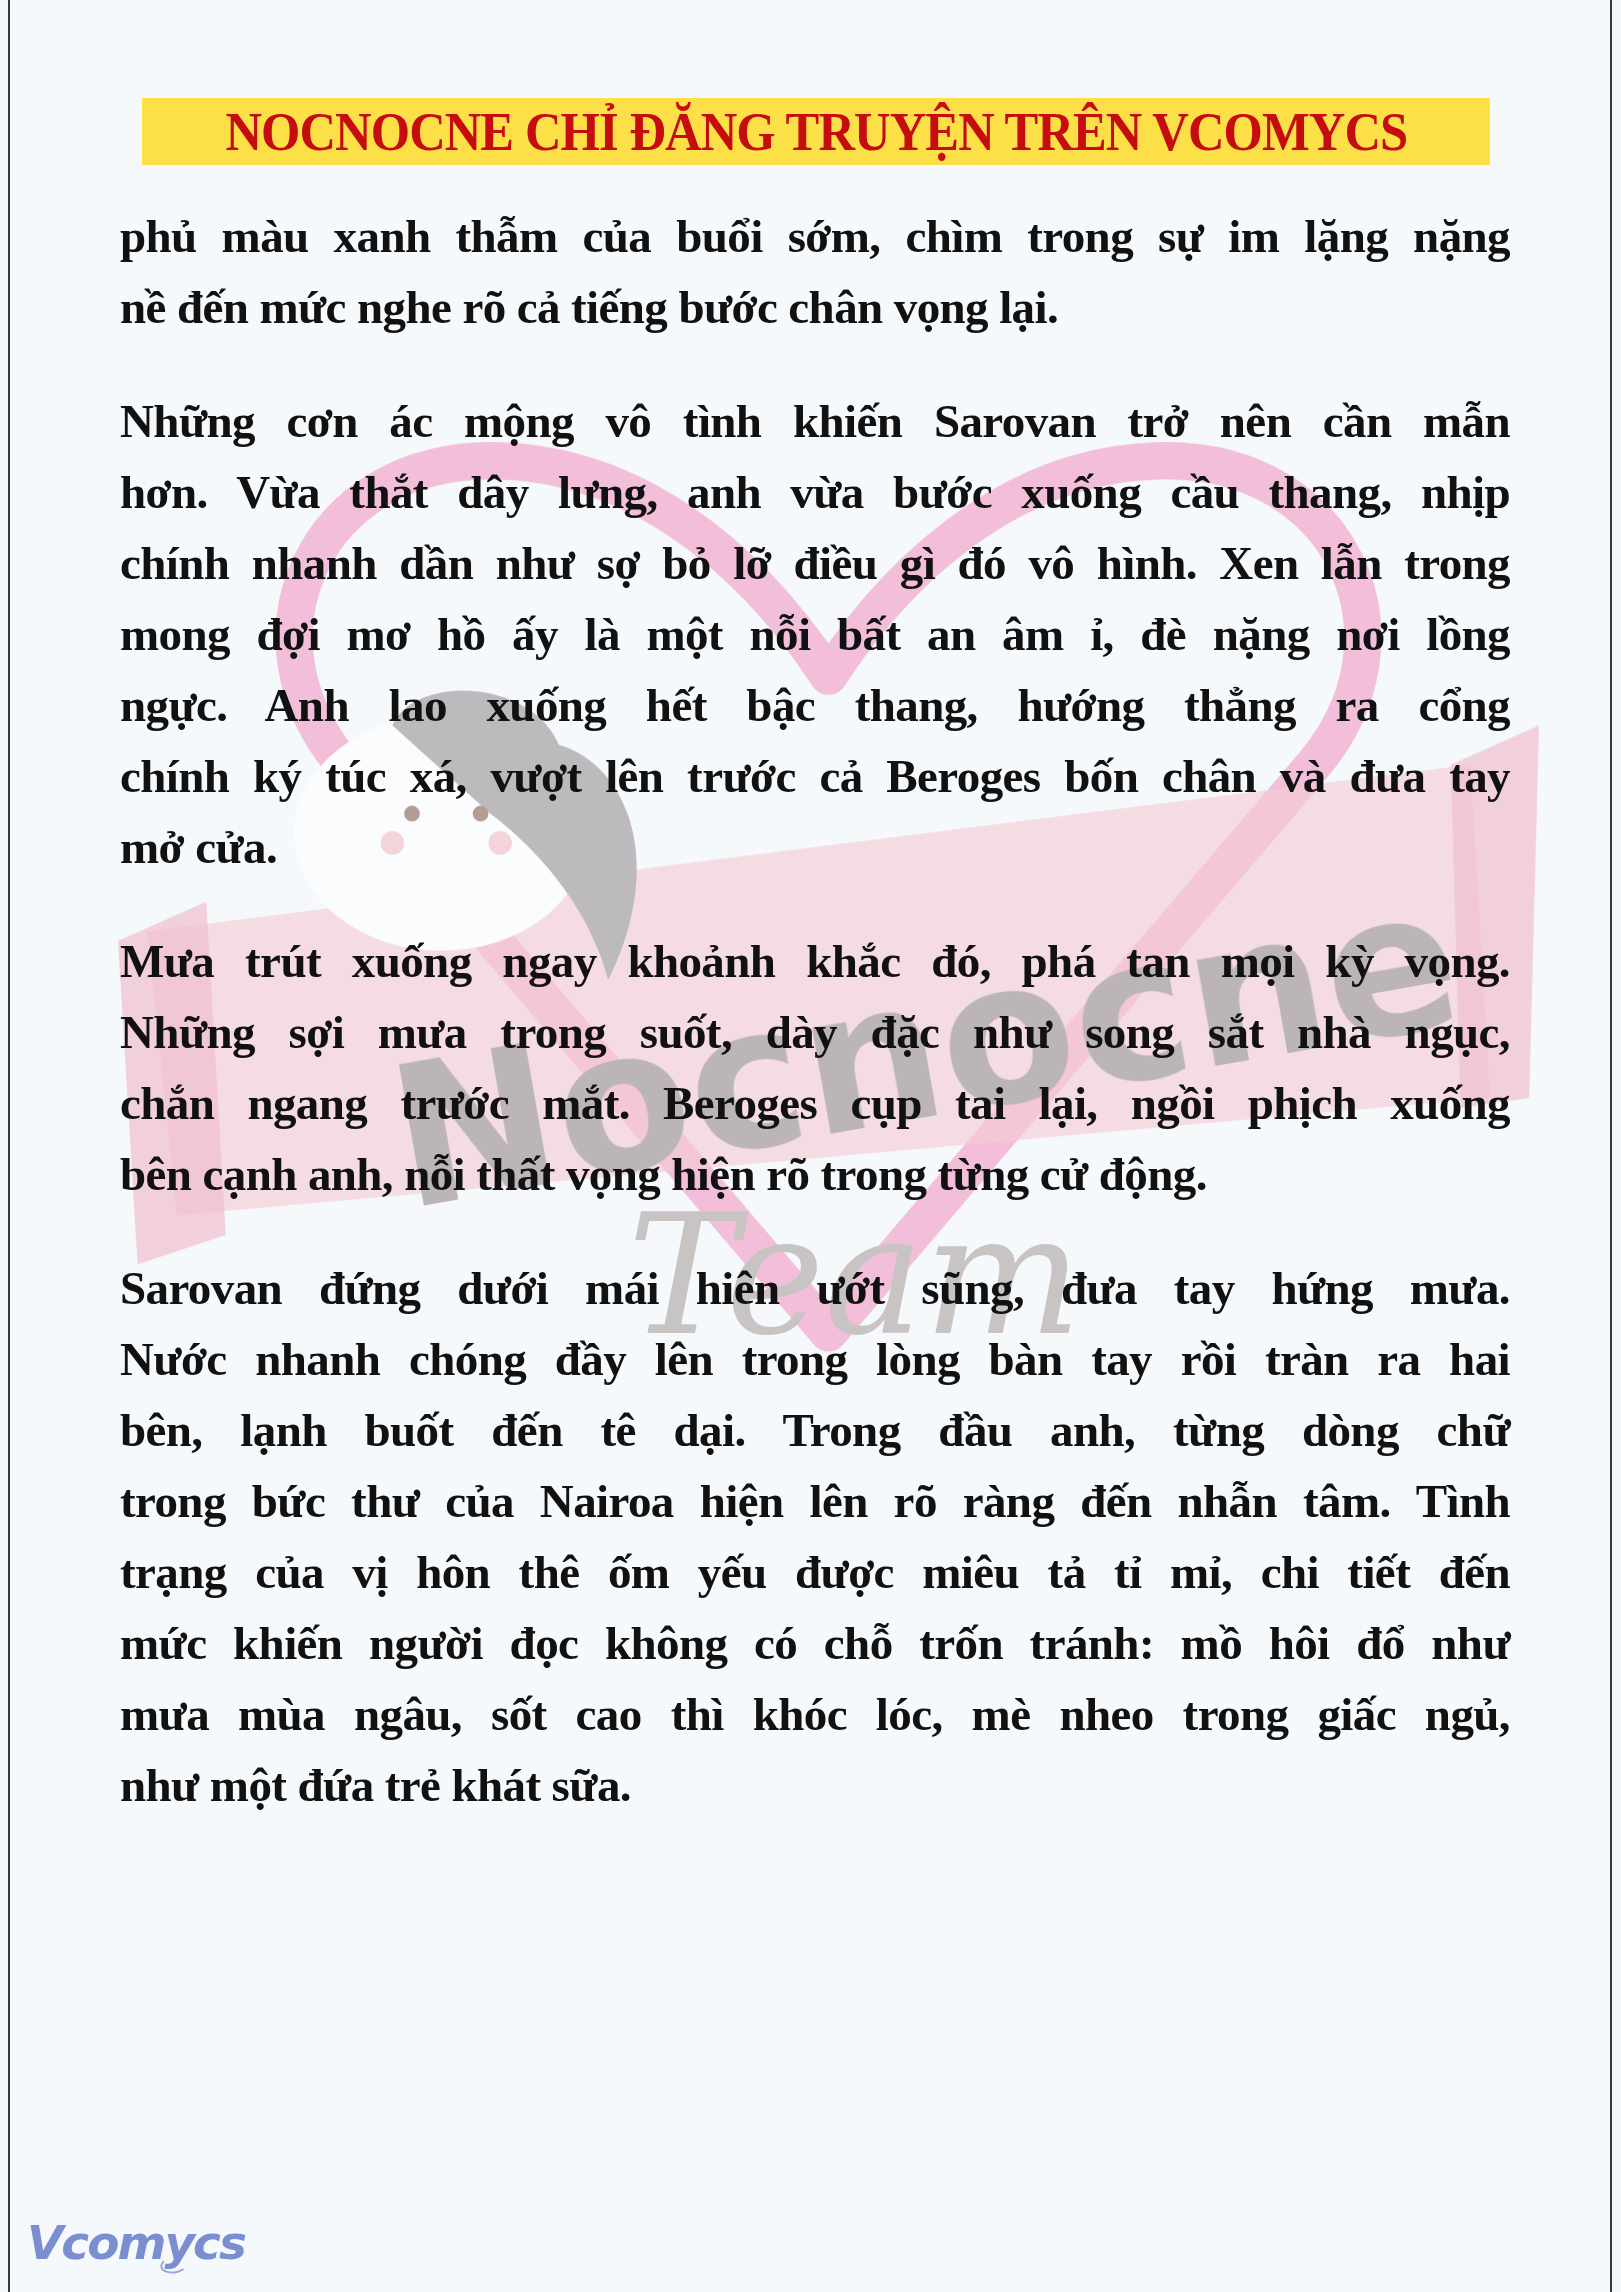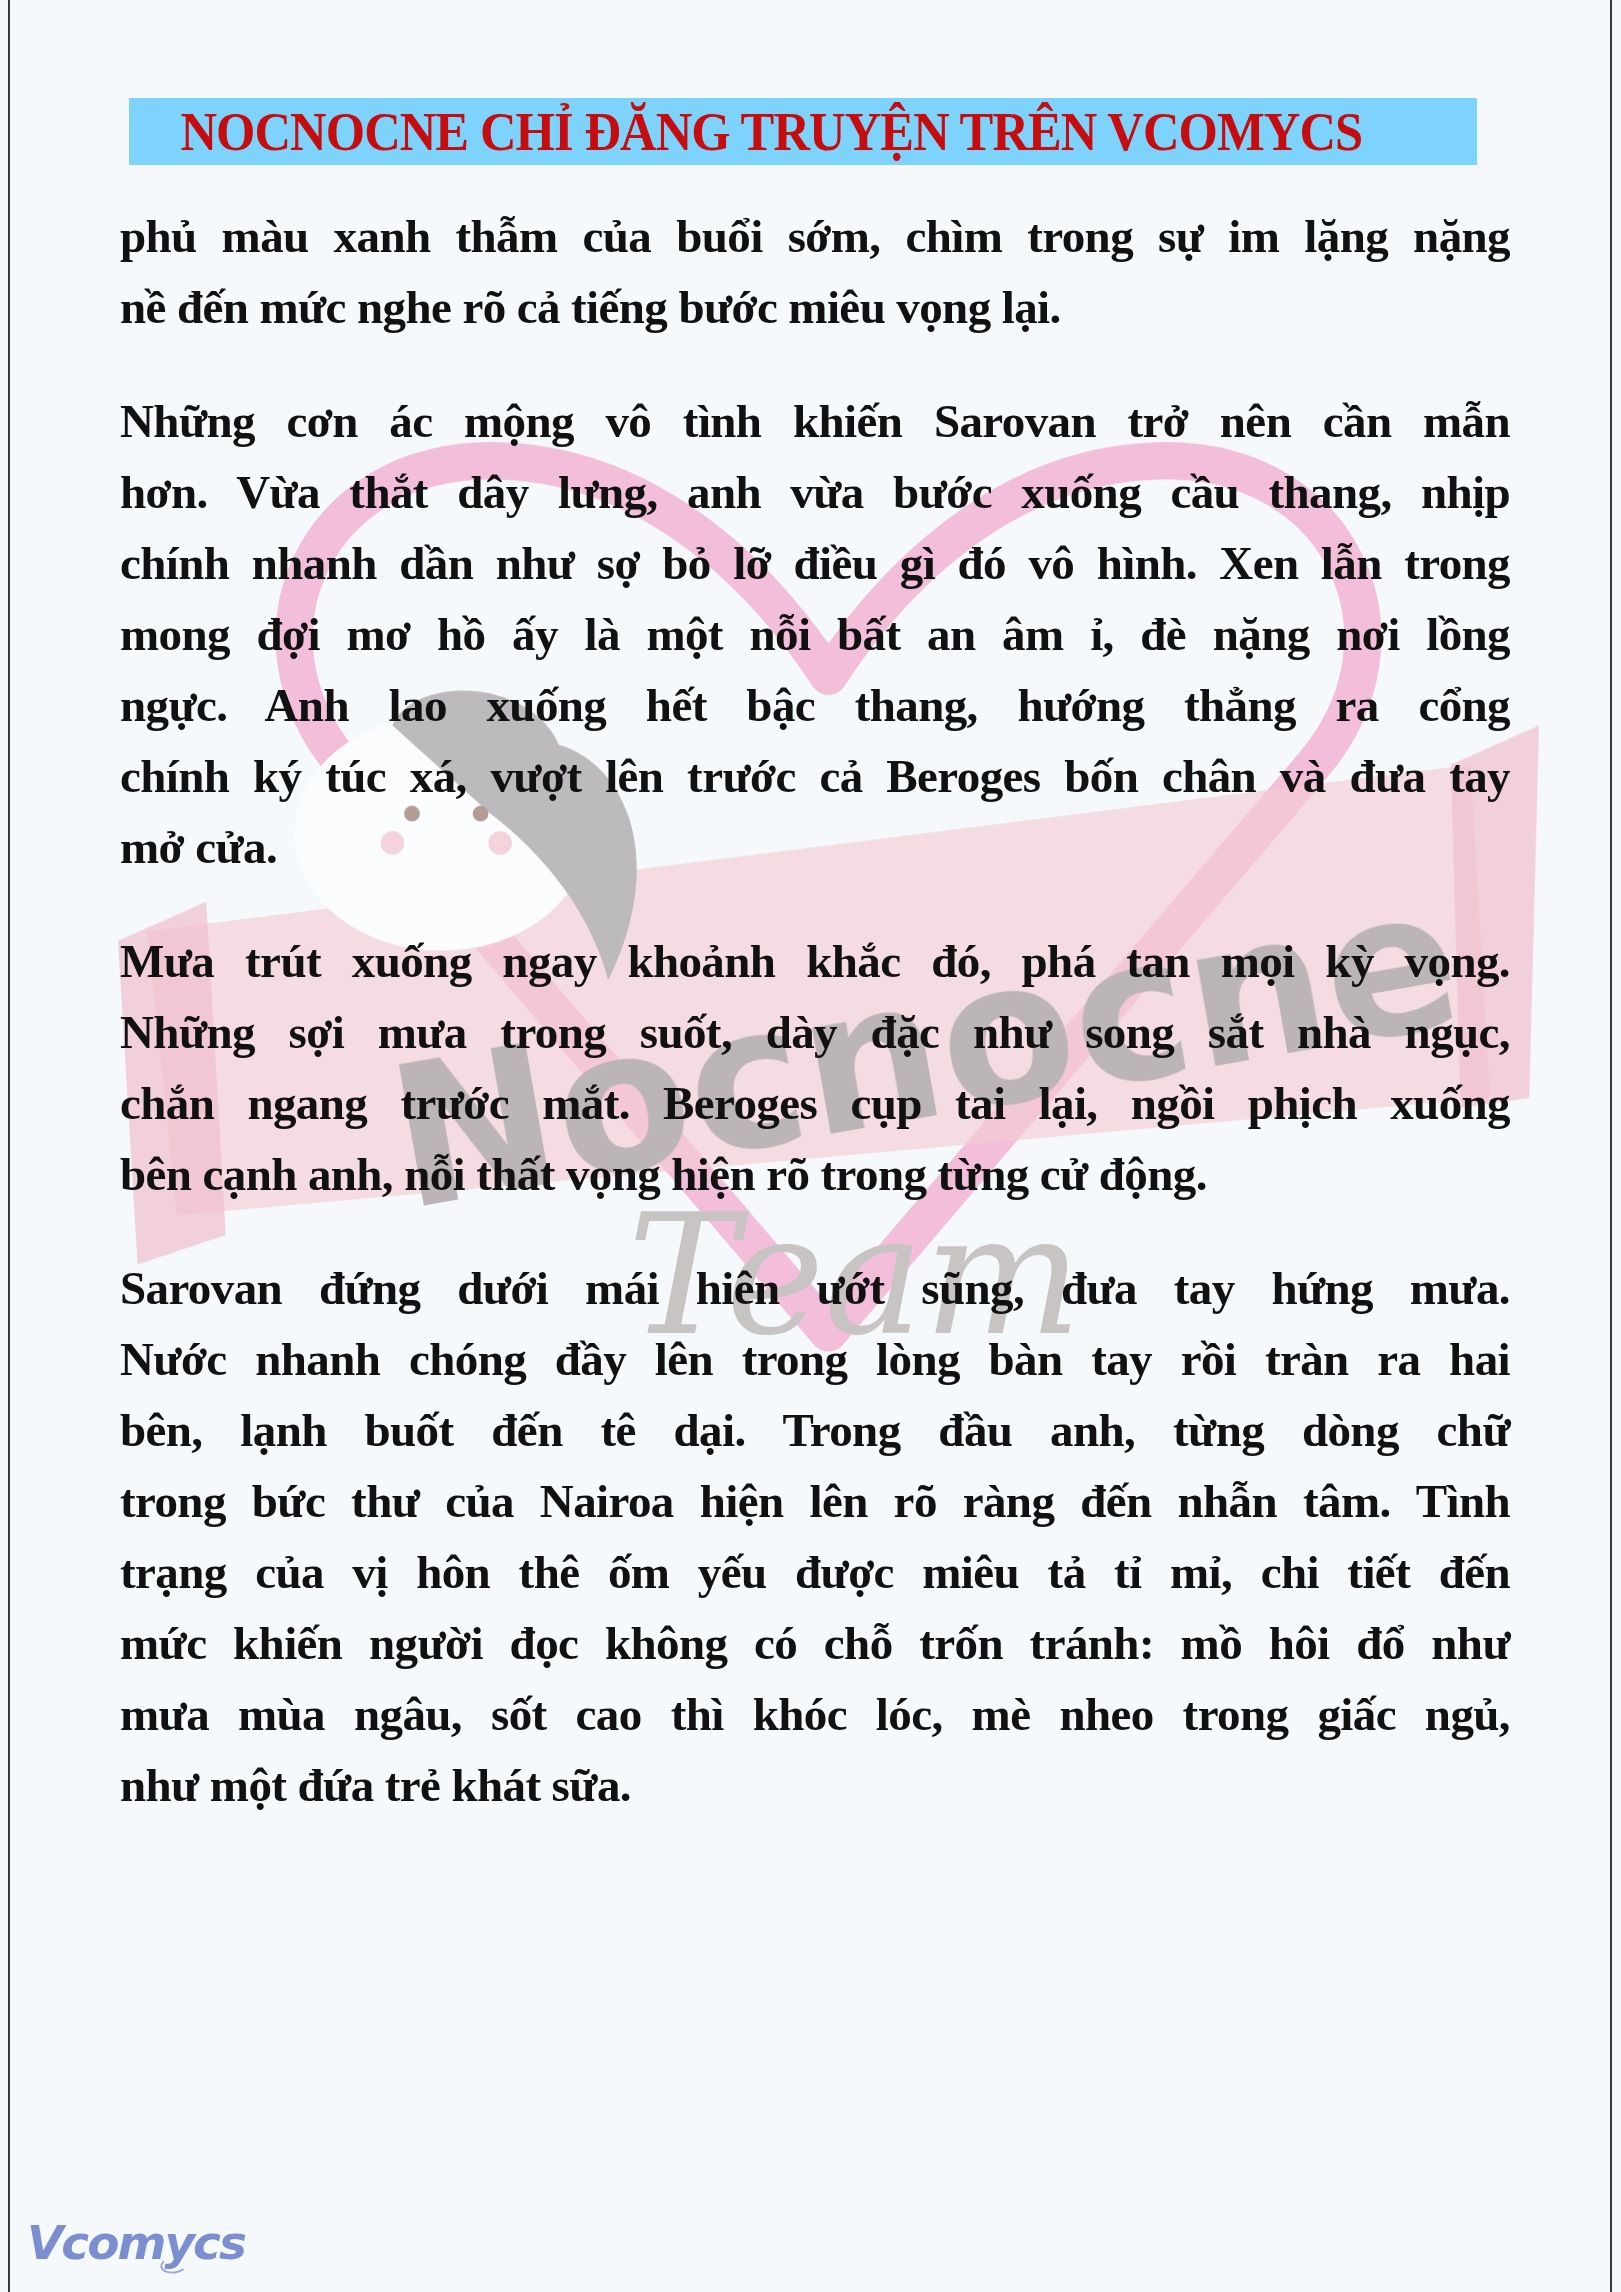--- a/index.html
+++ b/index.html
@@ -8,23 +8,23 @@
     background: #f5f9fc;
     font-family: "Liberation Serif", "DejaVu Serif", serif;
   }
   .frame-left { position: absolute; left: 7.8px; top: 0; bottom: 0; width: 2px; background: #3a3a3a; }
   .frame-right { position: absolute; left: 1610px; top: 0; bottom: 0; width: 2px; background: #3a3a3a; }
 
   
   .watermark { position: absolute; left: 118px; top: 353px; width: 1421px; height: 1176px; pointer-events: none; }
 
   .banner {
-    position: absolute; left: 129px; top: 98px; width: 1348px; height: 67px;
-    background: #7dd3fc;
-    display: flex; align-items: center; 
+    position: absolute; left: 142px; top: 98px; width: 1348px; height: 67px;
+    background: #fde047;
+    display: flex; align-items: center; justify-content: center;
   }
   .banner span {
     color: #c50d10; font-weight: bold; font-size: 55px; letter-spacing: -1px;
     transform: scaleX(0.92); white-space: nowrap; display: inline-block;
   }
 
   .body-text { position: absolute; left: 120px; top: 201px; width: 1390px; }
   .para { margin: 0 0 43px 0; }
   .line {
     display: block; font-weight: bold; font-size: 47px; line-height: 71px;
@@ -62,21 +62,21 @@
   </g>
 </svg>
 
 <div class="banner">
   <span>NOCNOCNE CHỈ ĐĂNG TRUYỆN TRÊN VCOMYCS</span>
 </div>
 
 <div class="body-text">
   <p class="para">
     <span class="line">phủ màu xanh thẫm của buổi sớm, chìm trong sự im lặng nặng</span>
-    <span class="line last">nề đến mức nghe rõ cả tiếng bước miêu vọng lại.</span>
+    <span class="line last">nề đến mức nghe rõ cả tiếng bước chân vọng lại.</span>
   </p>
   <p class="para">
     <span class="line">Những cơn ác mộng vô tình khiến Sarovan trở nên cần mẫn</span>
     <span class="line">hơn. Vừa thắt dây lưng, anh vừa bước xuống cầu thang, nhịp</span>
     <span class="line">chính nhanh dần như sợ bỏ lỡ điều gì đó vô hình. Xen lẫn trong</span>
     <span class="line">mong đợi mơ hồ ấy là một nỗi bất an âm ỉ, đè nặng nơi lồng</span>
     <span class="line">ngực. Anh lao xuống hết bậc thang, hướng thẳng ra cổng</span>
     <span class="line">chính ký túc xá, vượt lên trước cả Beroges bốn chân và đưa tay</span>
     <span class="line last">mở cửa.</span>
   </p>

